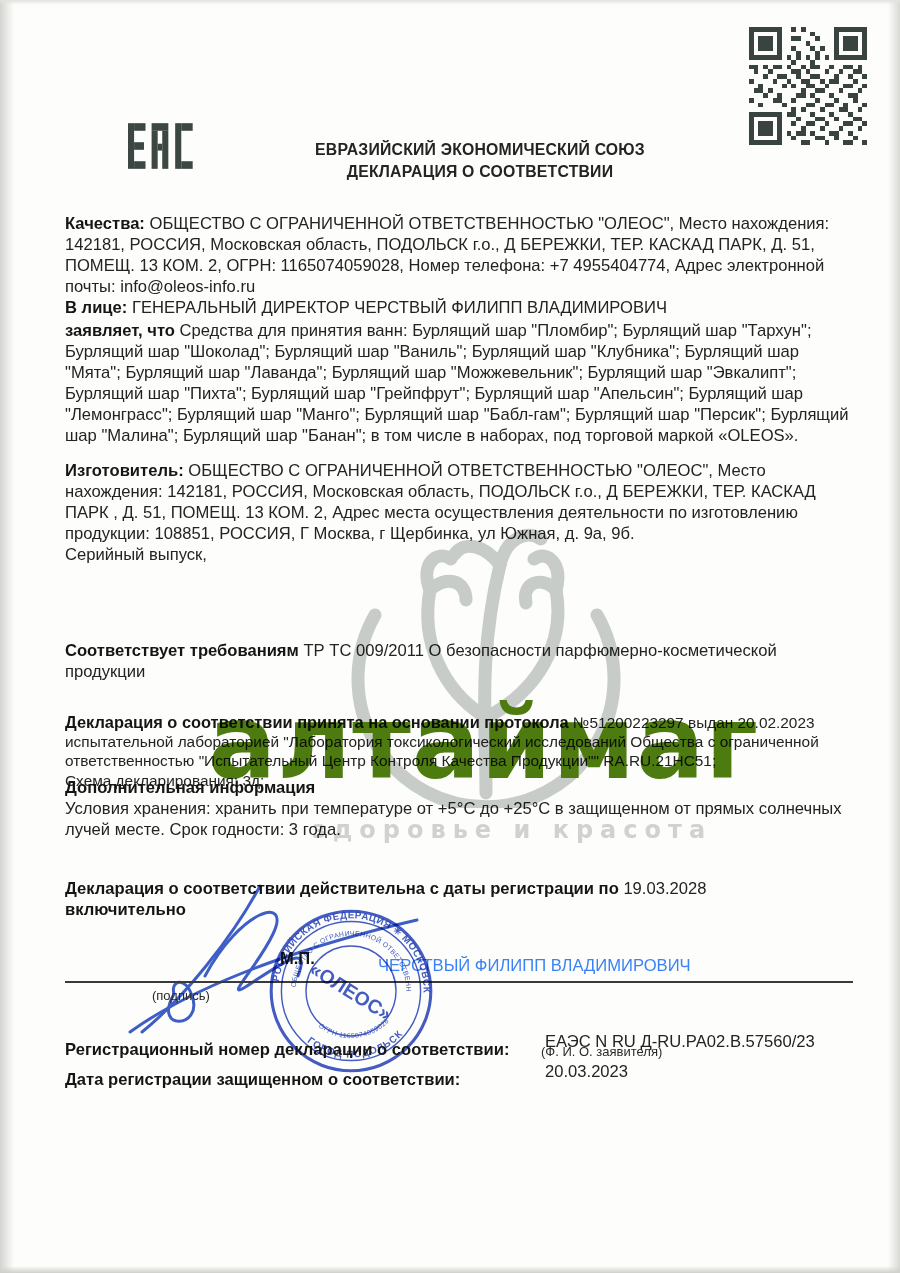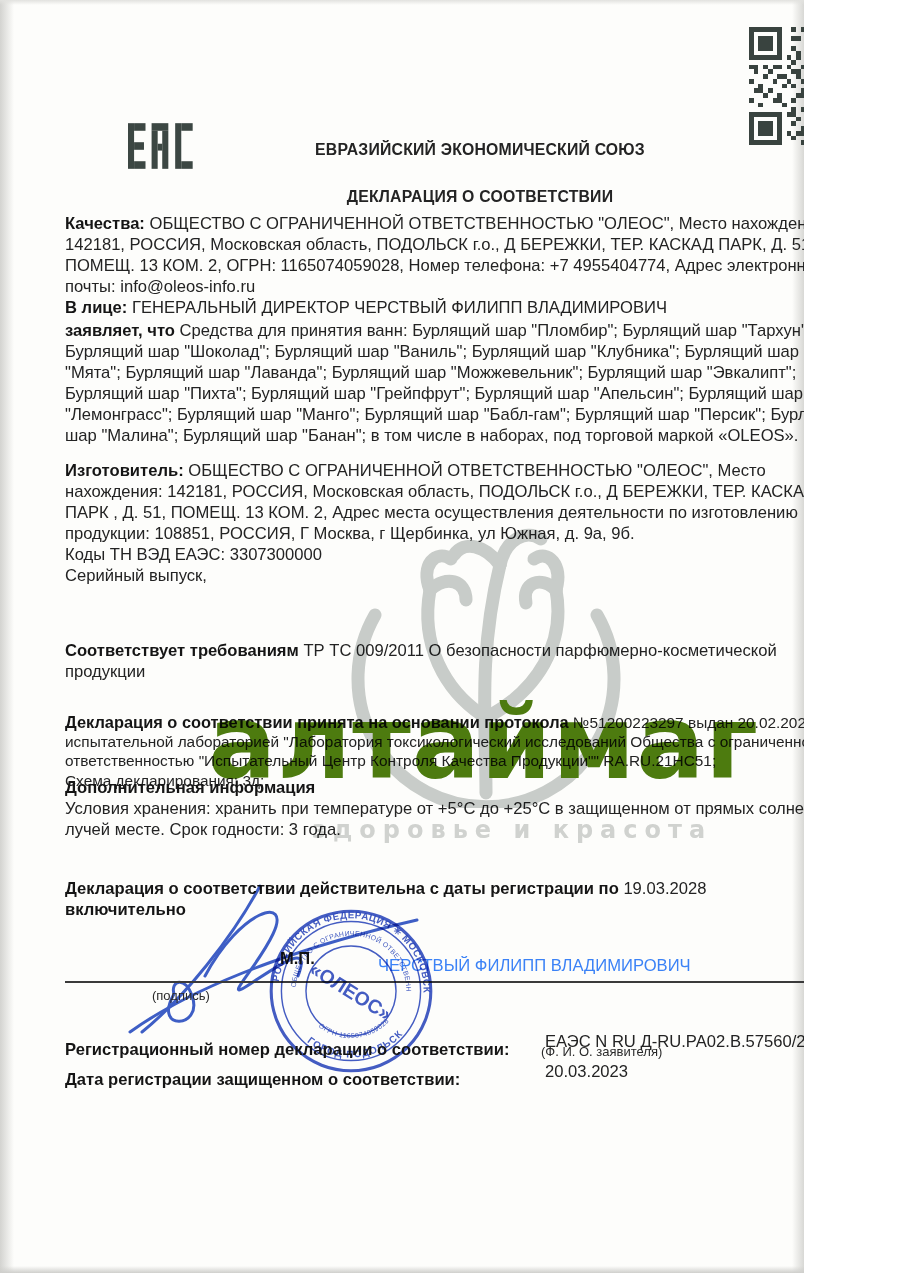--- a/index.html
+++ b/index.html
@@ -1,30 +1,30 @@
 <!DOCTYPE html>
 <html><head>
 <meta charset="utf-8">
 <style>
   html,body{margin:0;padding:0;background:#ffffff;}
-  .page{position:relative;width:804px;height:1273px;background:#fdfdfb;overflow:hidden;
+  .page{position:relative;width:900px;height:1273px;background:#fdfdfb;overflow:hidden;
         font-family:"Liberation Sans",sans-serif;color:#1f1f1f;}
   .edge{position:absolute;pointer-events:none;}
   .edge.left{left:0;top:0;width:14px;height:100%;background:linear-gradient(90deg,#d3d3d0,rgba(255,255,255,0));}
   .edge.right{right:0;top:0;width:12px;height:100%;background:linear-gradient(270deg,#d8d8d5,rgba(255,255,255,0));}
   .edge.top{left:0;top:0;width:100%;height:5px;background:linear-gradient(180deg,#e2e2df,rgba(255,255,255,0));}
   .edge.bottom{left:0;bottom:0;width:100%;height:7px;background:linear-gradient(0deg,#cfcfcc,rgba(255,255,255,0));}
 
   .abs{position:absolute;}
   .tb{position:absolute;left:65px;width:792px;font-size:16.6px;line-height:20.9px;color:#232323;}
   .tb b{color:#151515;}
   .small{font-size:15.4px;line-height:19.2px;margin-top:12px;}
   .hdr{position:absolute;left:250px;top:141px;width:460px;text-align:center;
        font-weight:bold;font-size:15.8px;letter-spacing:.2px;color:#242424;}
-  .hdr .t2{margin-top:29px;}
+  .hdr .t2{margin-top:4px;}
   .caption{position:absolute;font-size:13px;color:#2a2a2a;}
   .sigline{position:absolute;left:65px;top:981px;width:788px;height:2px;background:#3a3a3a;}
   .regrow-label{position:absolute;left:65px;width:470px;font-weight:bold;font-size:16.6px;color:#151515;margin-top:8px;}
   .regrow-value{position:absolute;left:545px;width:330px;font-size:16.6px;color:#232323;}
 
   .watermark{position:absolute;left:0;top:0;width:100%;height:100%;mix-blend-mode:multiply;pointer-events:none;}
   .wm-brand{position:absolute;left:208px;top:684px;font-family:"DejaVu Sans",sans-serif;
             font-weight:bold;font-size:101px;letter-spacing:1px;color:#4d7c0f;}
   .wm-tagline{position:absolute;left:312px;top:800px;font-family:"DejaVu Sans",sans-serif;
               font-weight:600;font-size:24px;letter-spacing:7px;color:#d2d4d3;margin-top:16px;}
@@ -94,21 +94,20 @@
     <b>Качества:</b><span> ОБЩЕСТВО С ОГРАНИЧЕННОЙ ОТВЕТСТВЕННОСТЬЮ "ОЛЕОС", Место нахождения: 142181, РОССИЯ,  Московская область, ПОДОЛЬСК г.о., Д БЕРЕЖКИ, ТЕР. КАСКАД ПАРК, Д. 51, ПОМЕЩ.  13  КОМ.  2, ОГРН: 1165074059028, Номер телефона: +7 4955404774, Адрес электронной почты: info@oleos-info.ru</span><br>
     <b>В лице:</b><span> ГЕНЕРАЛЬНЫЙ ДИРЕКТОР ЧЕРСТВЫЙ ФИЛИПП ВЛАДИМИРОВИЧ</span>
   </div>
 
   <div class="tb" style="top:321px;">
     <b>заявляет, что</b><span> Средства для принятия ванн: Бурлящий шар "Пломбир"; Бурлящий шар "Тархун"; Бурлящий шар "Шоколад"; Бурлящий шар "Ваниль"; Бурлящий шар "Клубника"; Бурлящий шар "Мята"; Бурлящий шар "Лаванда"; Бурлящий шар "Можжевельник"; Бурлящий шар "Эвкалипт"; Бурлящий шар "Пихта"; Бурлящий шар "Грейпфрут"; Бурлящий шар "Апельсин"; Бурлящий шар "Лемонграсс"; Бурлящий шар "Манго"; Бурлящий шар "Бабл-гам"; Бурлящий шар "Персик"; Бурлящий шар "Малина"; Бурлящий шар "Банан"; в том числе в наборах, под торговой маркой «OLEOS».</span>
   </div>
 
   <div class="tb" style="top:461px;">
     <b>Изготовитель:</b><span> ОБЩЕСТВО С ОГРАНИЧЕННОЙ ОТВЕТСТВЕННОСТЬЮ "ОЛЕОС", Место нахождения: 142181, РОССИЯ,  Московская область, ПОДОЛЬСК г.о., Д БЕРЕЖКИ, ТЕР. КАСКАД ПАРК , Д. 51, ПОМЕЩ.  13  КОМ.  2, Адрес места осуществления деятельности по изготовлению продукции: 108851, РОССИЯ, Г Москва, г Щербинка, ул Южная, д. 9а, 9б.</span>
-    <div>Коды ТН ВЭД ЕАЭС: 3307300000</div>
     <div>Серийный выпуск,</div>
   </div>
 
   <div class="tb" style="top:641px;">
     <b>Соответствует требованиям</b><span>  ТР ТС 009/2011 О безопасности парфюмерно-косметической продукции</span>
   </div>
 
   <div class="tb small" style="top:701px;">
     <b style="font-size:16.4px;">Декларация о соответствии принята на основании протокола</b><span> №51200223297 выдан 20.02.2023 испытательной лабораторией "Лаборатория токсикологический исследований Общества с ограниченной ответственностью "Испытательный Центр Контроля Качества Продукции"" RA.RU.21HC51;</span>
     <div>Схема декларирования: 3д;</div>

